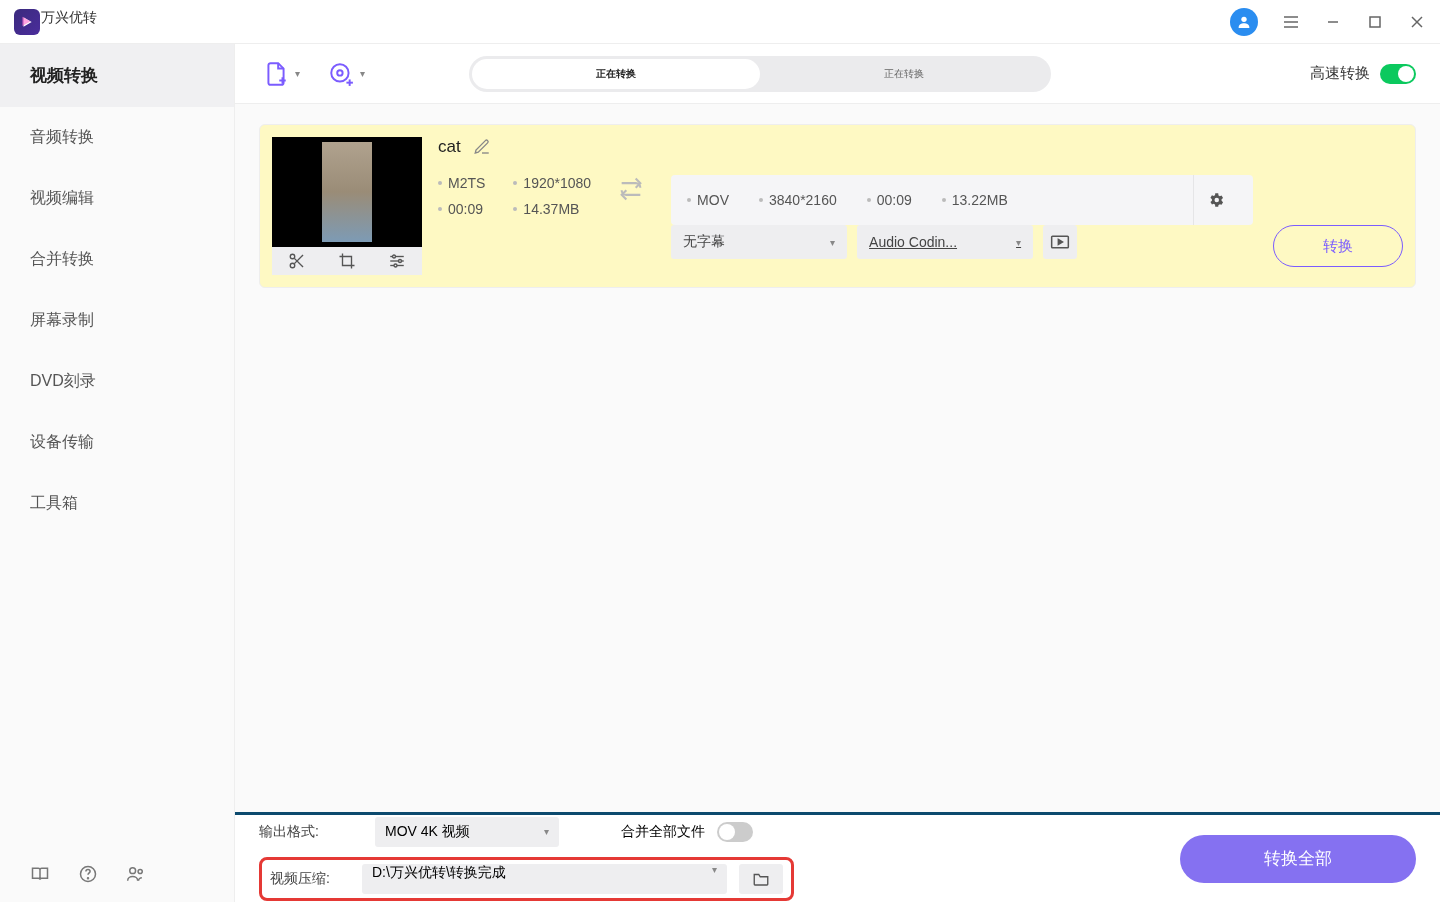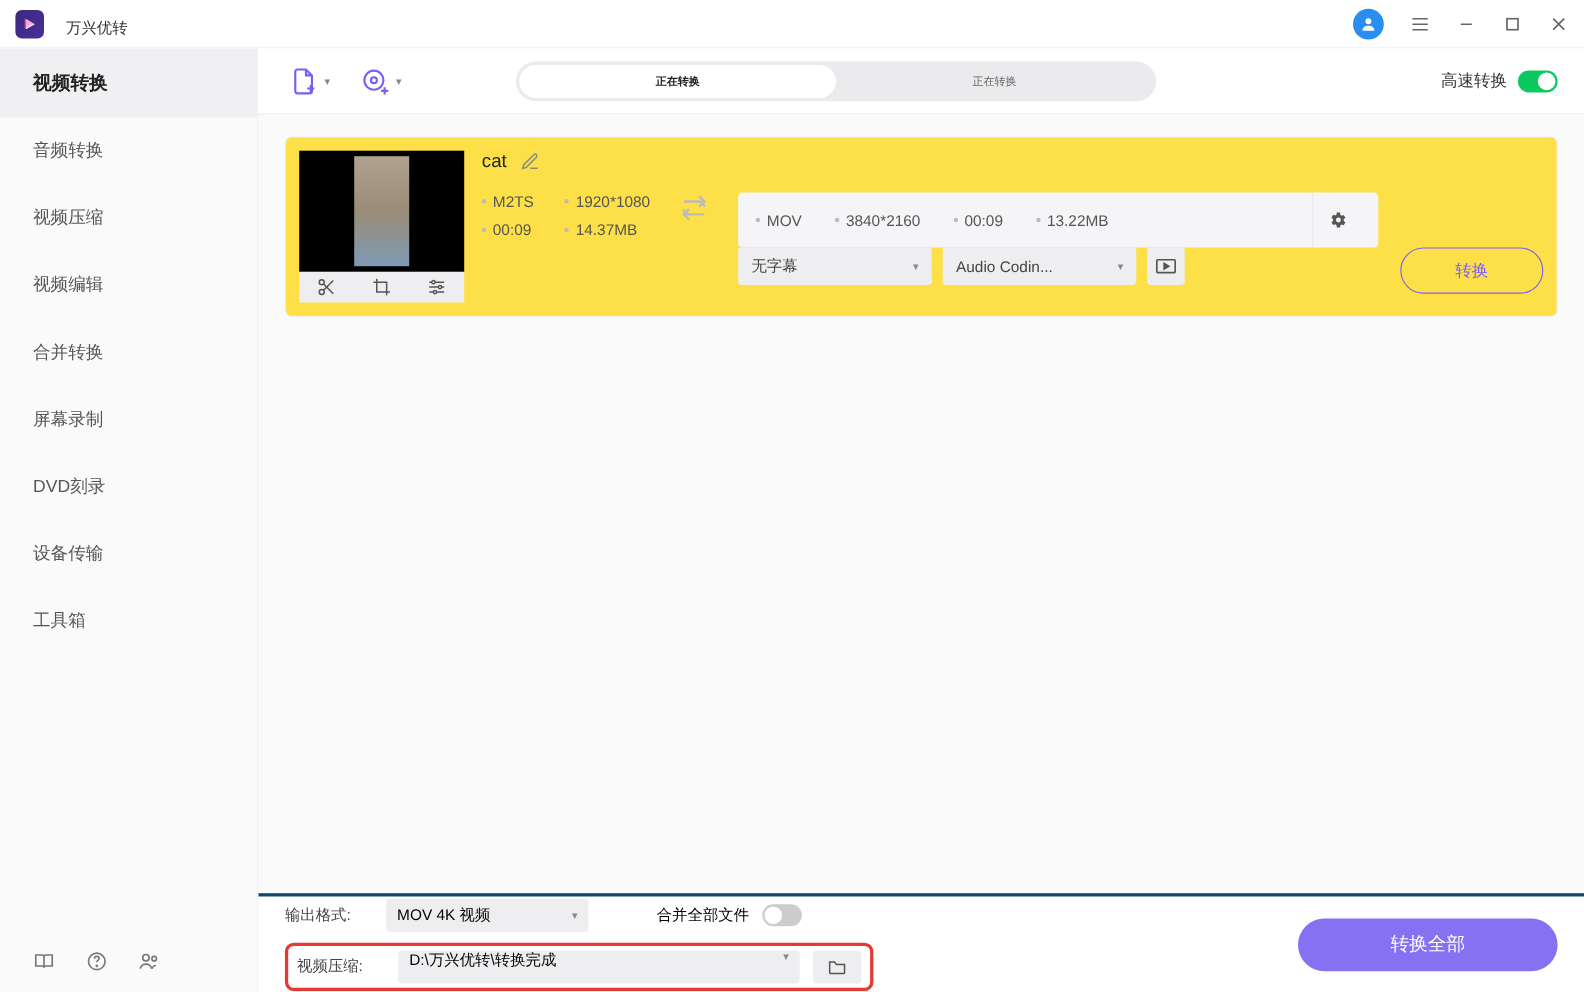--- a/index.html
+++ b/index.html
@@ -20,22 +20,22 @@
     .title-bar {
       height: 44px;
       display: flex;
       align-items: center;
       padding: 0 14px;
       border-bottom: 1px solid #eee;
       justify-content: space-between;
     }
     .title-left {
       display: flex;
-      align-items: flex-end;
-      gap: 20px;
+      align-items: flex-start;
+      gap: 1px;
     }
     .app-logo {
       width: 26px;
       height: 26px;
       border-radius: 6px;
       background: linear-gradient(135deg, #3a2a7d, #4b2d9c);
       display: flex;
       align-items: center;
       justify-content: center;
     }
@@ -185,21 +185,21 @@
       left: 2px;
       right: auto;
     }
     
     .file-list {
       flex: 1;
       padding: 20px 24px;
       overflow: auto;
     }
     .file-card {
-      background: #fde047;
+      background: #fef9c3;
       border: 1px solid #eee;
       border-radius: 6px;
       padding: 12px;
       display: flex;
       gap: 16px;
     }
     .thumb-col {
       display: flex;
       flex-direction: column;
     }
@@ -308,21 +308,21 @@
       border-radius: 3px;
       display: flex;
       align-items: center;
       padding: 0 12px;
       font-size: 14px;
       color: #444;
       justify-content: space-between;
       cursor: pointer;
     }
     .sub-select { width: 176px; }
-    .audio-select { width: 176px; }
+    .audio-select { width: 176px; text-decoration: underline; }
     .preview-btn {
       width: 34px;
       height: 34px;
       background: #eeeef0;
       border-radius: 3px;
       display: flex;
       align-items: center;
       justify-content: center;
       cursor: pointer;
     }
@@ -371,20 +371,21 @@
       width: 184px;
       height: 30px;
       background: #eeeef0;
       border-radius: 3px;
       display: flex;
       align-items: center;
       padding: 0 10px;
       font-size: 14px;
       justify-content: space-between;
       cursor: pointer;
+      margin-left: 24px;
     }
     .path-select {
       width: 365px;
       height: 30px;
       background: #eeeef0;
       border-radius: 3px;
       display: flex;
       align-items: flex-start;
       padding: 0 10px;
       font-size: 14px;
@@ -480,21 +481,20 @@
     </div>
   </div>
 </div>
 
 <div class="main-layout">
 
   <div class="sidebar">
     <div class="sidebar-items">
       <div class="sidebar-item active">视频转换</div>
       <div class="sidebar-item">音频转换</div>
-      <div class="sidebar-item">视频压缩</div>
       <div class="sidebar-item">视频编辑</div>
       <div class="sidebar-item">合并转换</div>
       <div class="sidebar-item">屏幕录制</div>
       <div class="sidebar-item">DVD刻录</div>
       <div class="sidebar-item">设备传输</div>
       <div class="sidebar-item">工具箱</div>
     </div>
     <div class="sidebar-bottom">
       <svg width="20" height="20" viewBox="0 0 24 24" fill="none" stroke="#777" stroke-width="1.8">
           <path d="M3 5h7a2 2 0 012 2v12a2 2 0 00-2-2H3zM21 5h-7a2 2 0 00-2 2v12a2 2 0 012-2h7z"></path>

